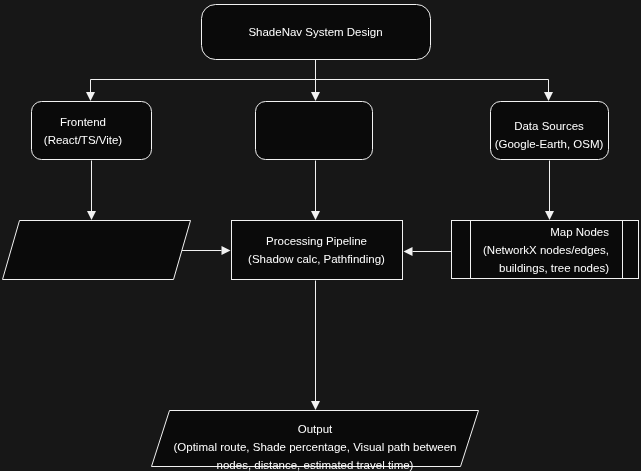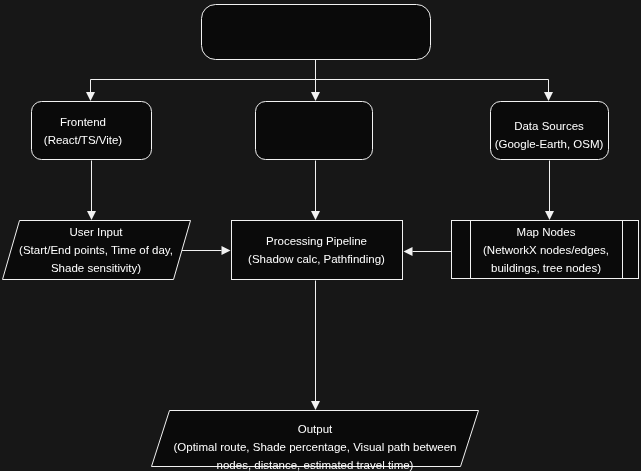--- a/index.html
+++ b/index.html
@@ -30,21 +30,21 @@
     font-size: 11.5px;
     line-height: 18px;
     pointer-events: none;
   }
   .lbl-root        { left: 201px; top: 4px;   width: 229px; height: 55px; }
   .lbl-frontend    { left: 31px;  top: 101px; width: 104px; height: 59px; }
   .lbl-backend     { left: 255px; top: 101px; width: 117px; height: 59px; }
   .lbl-datasources { left: 490px; top: 101px; width: 118px; height: 67px; }
   .lbl-userinput   { left: 2px;   top: 220px; width: 188px; height: 60px; }
   .lbl-processing  { left: 231px; top: 220px; width: 171px; height: 60px; }
-  .lbl-mapnodes    { left: 466px; top: 220px; width: 160px; height: 59px; }
+  .lbl-mapnodes    { left: 466px; top: 220px; width: 160px; height: 59px; text-align: right; }
   .lbl-output      { left: 150px; top: 410px; width: 330px; height: 57px; margin-top: 8px; }
 </style>
 </head>
 <body>
 
 <div class="stage">
 
   <svg width="641" height="471" viewBox="0 0 641 471">
 
     <g fill="none" stroke="var(--stroke)" stroke-width="1">
@@ -80,27 +80,25 @@
       <rect x="490.5" y="101.5" width="118" height="58" rx="10"></rect>
       <polygon points="19.5,220.5 190.5,220.5 173.5,279.5 2.5,279.5"></polygon>
       <rect x="231.5" y="220.5" width="171" height="59"></rect>
       <rect x="451.5" y="220.5" width="187" height="58"></rect>
       <line x1="470.5" y1="220.5" x2="470.5" y2="278.5"></line>
       <line x1="622.5" y1="220.5" x2="622.5" y2="278.5"></line>
       <polygon points="169.5,410.5 478.5,410.5 460.5,466.5 151.5,466.5"></polygon>
     </g>
   </svg>
 
+  <div class="node-label lbl-root">ShadeNav System Design</div>
   <div class="node-label lbl-frontend">Frontend
 (React/TS/Vite)</div>
   <div class="node-label lbl-datasources">Data Sources
 (Google-Earth, OSM)</div>
-  <div class="node-label lbl-userinput">User Input
-(Start/End points, Time of day,
-Shade sensitivity)</div>
   <div class="node-label lbl-processing">Processing Pipeline
 (Shadow calc, Pathfinding)</div>
   <div class="node-label lbl-mapnodes">Map Nodes
 (NetworkX nodes/edges,
 buildings, tree nodes)</div>
   <div class="node-label lbl-output">Output
 (Optimal route, Shade percentage, Visual path between
 nodes, distance, estimated travel time)</div>
 
 </div>

